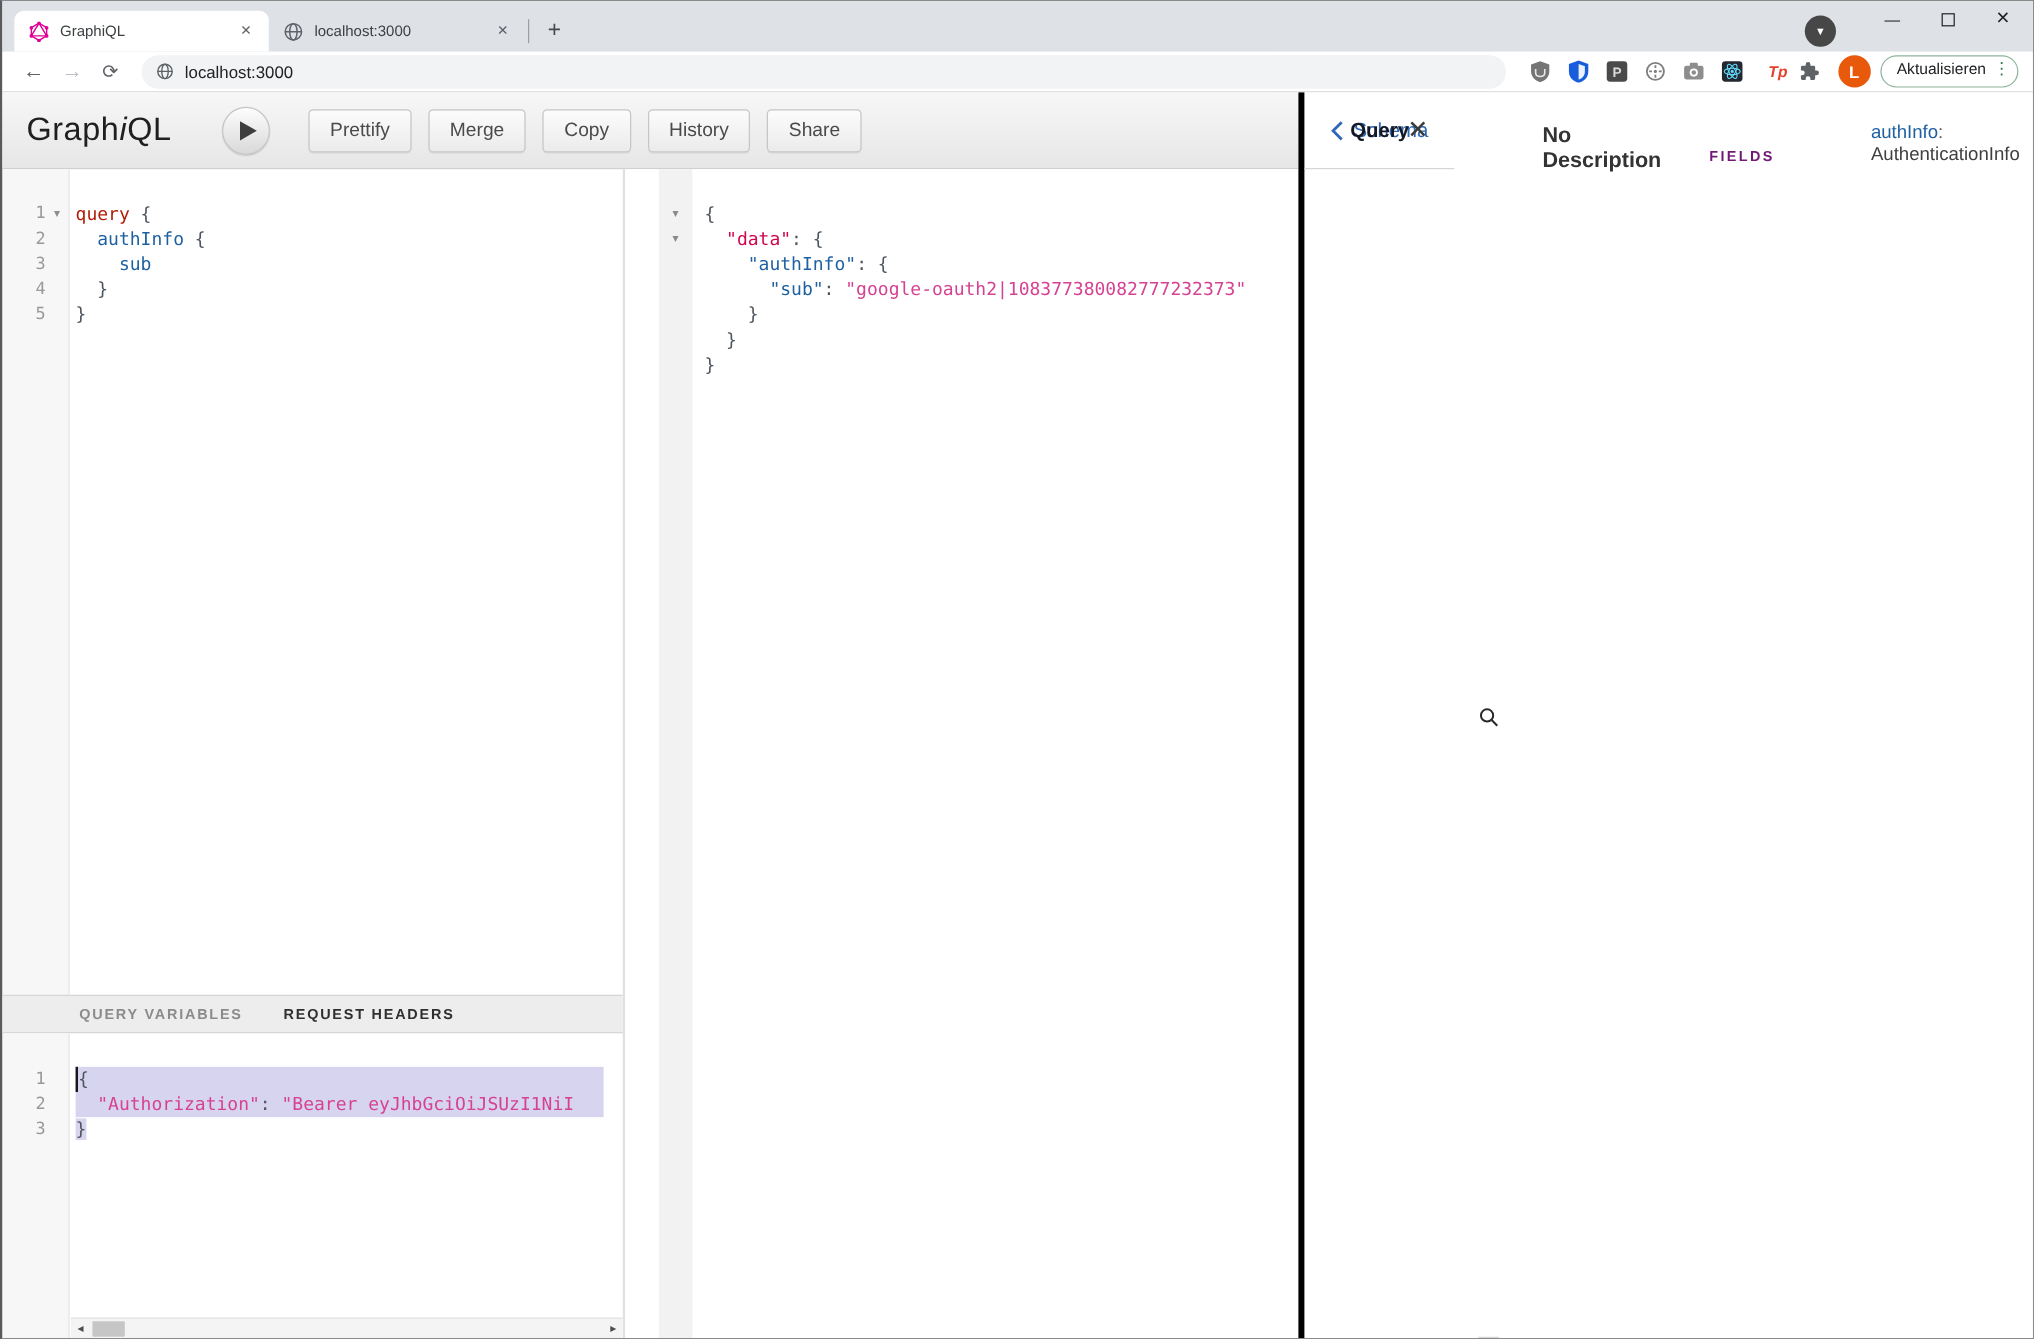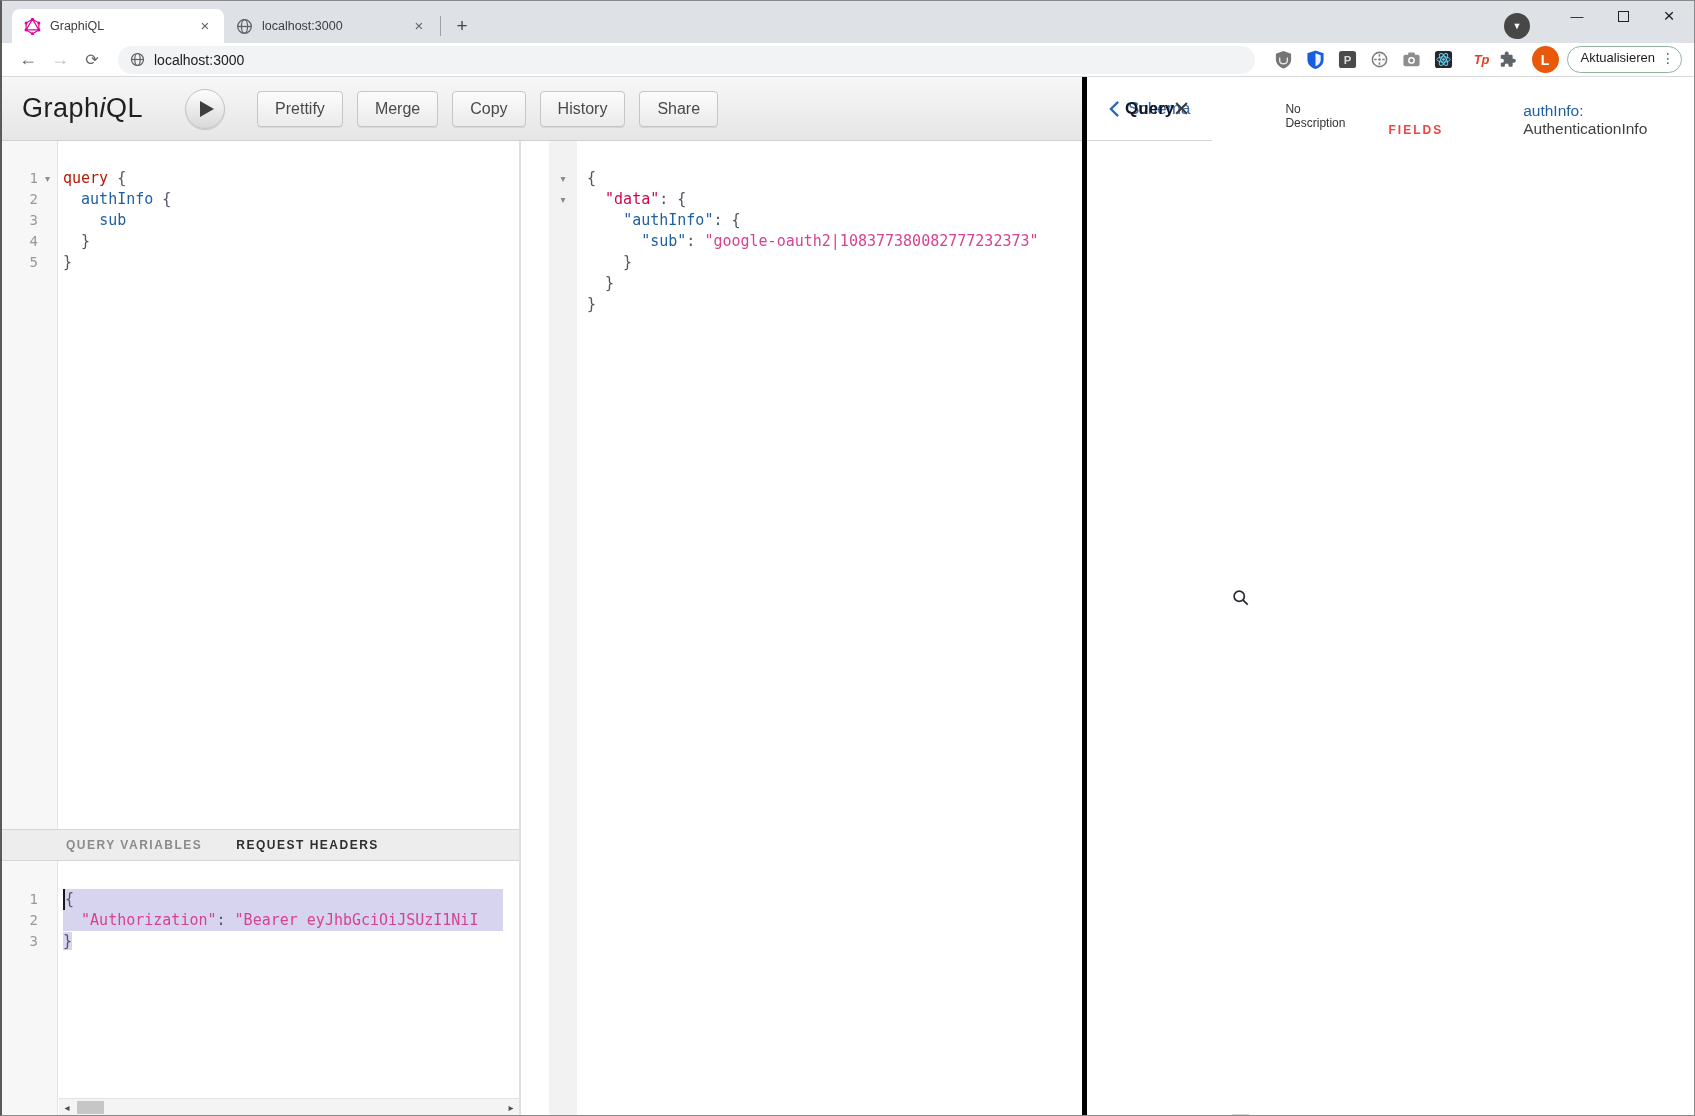--- a/index.html
+++ b/index.html
@@ -86,22 +86,22 @@
 
   
   .doc-panel { flex:1; border-left:5px solid #000000; background:#fff; display:flex; flex-direction:row; min-width:0; }
   .doc-header { height:64px; flex:none; border-bottom:1px solid #d6d6d6; display:flex; align-items:center; padding:0 22px; position:relative; }
   .doc-back { display:flex; align-items:center; gap:8px; color:#2f68b5; font-size:17px; }
   .doc-title { position:absolute; left:0; right:0; text-align:center; font-size:17px; font-weight:bold; color:#141823; pointer-events:none; }
   .doc-close { position:absolute; right:22px; font-size:21px; color:#3a3a3a; font-weight:normal; }
   .doc-search { margin:16px 16px 0 20px; display:flex; align-items:center; gap:11px; border-bottom:1px solid #d6d6d6; padding-bottom:13px; }
   .doc-search input { border:none; outline:none; font-size:17px; color:#333; width:100%; font-family:inherit; background:transparent; }
   .doc-search input::placeholder { color:#a9a9a9; }
-  .no-desc { padding:25px 20px 0; font-size:12px; color:#333; }
-  .fields-h { padding:46px 20px 0; font-size:12px; font-weight:bold; letter-spacing:2px; color:#ef4444; }
+  .no-desc { padding:25px 20px 0; font-size:18px; color:#333;font-weight:bold; }
+  .fields-h { padding:46px 20px 0; font-size:12px; font-weight:bold; letter-spacing:2px; color:#701a75; }
   .doc-hr { border:none; border-top:1px solid #e3e3e3; margin:14px 20px 0; }
   .field-line { padding:25px 20px 0; font-size:15.5px; }
   .field-name { color:#1f61a0; }
   .field-colon { color:#555; }
   .field-type { color:#404040; }
   .field-desc { padding:23px 24px 0; font-size:15.5px; color:#5a5a5a; }
 
   svg { display:block; }
 </style>
 </head>

